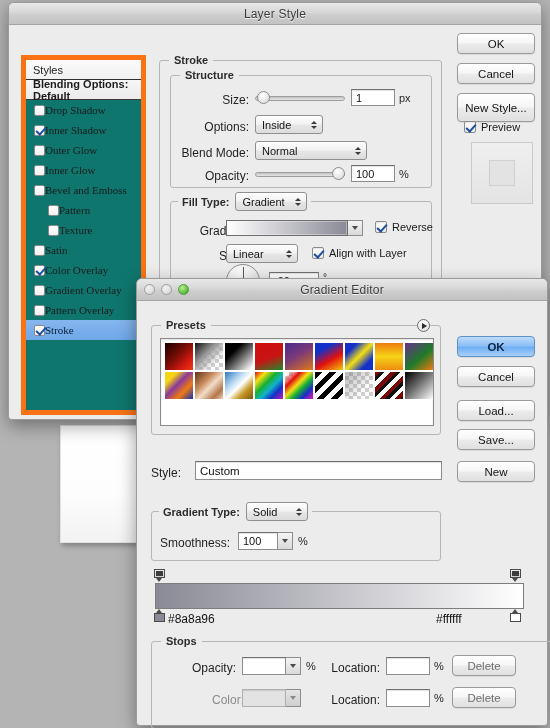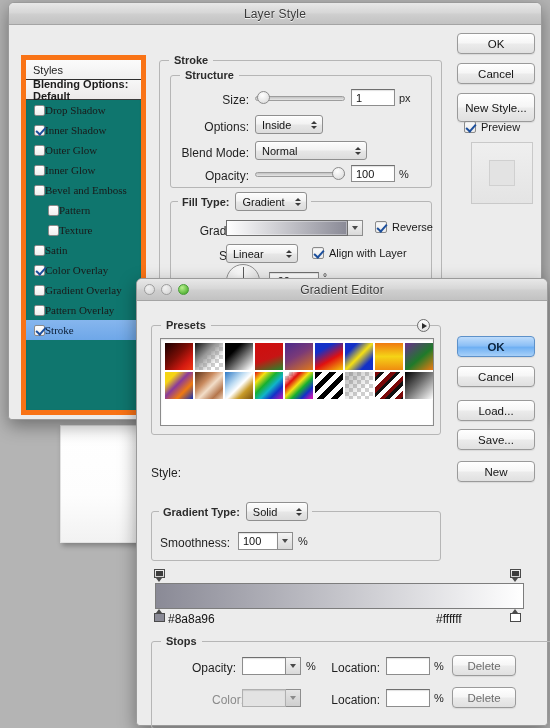--- a/index.html
+++ b/index.html
@@ -503,20 +503,21 @@
               <div class="swatch checkerbg">
                 <div style="width: 100%; height: 100%; background: linear-gradient(135deg, rgba(120, 120, 120, 0.55) 0%, rgba(255, 255, 255, 0) 70%);"></div>
               </div>
               <div class="swatch" style="background: repeating-linear-gradient(135deg, rgb(122, 8, 8) 0px, rgb(122, 8, 8) 4px, rgb(17, 17, 17) 4px, rgb(17, 17, 17) 7px, rgb(255, 255, 255) 7px, rgb(255, 255, 255) 11px);"></div>
               <div class="swatch" style="background: linear-gradient(135deg, rgb(0, 0, 0) 0%, rgb(106, 106, 106) 45%, rgb(255, 255, 255) 100%);"></div>
             </div>
         </div>
       </div>
 
       <div class="lbl left" style="left:14px; top:165px; width:50px;">Style:</div>
+      <div class="tfield" style="left:58px; top:160px; width:247px; height:19px; font-size:11.5px;">Custom</div>
 
       <div class="group" style="left:14px; top:210px; width:290px; height:50px;">
         <div class="legend withctl">
           <span>Gradient Type:</span>
           <span class="popup" style="position:relative; width:62px; height:19px;">
             <span style="font-weight:normal;">Solid</span>
             <span class="arrows">
               <i class="up"></i>
                 <i class="dn"></i>
             </span>

